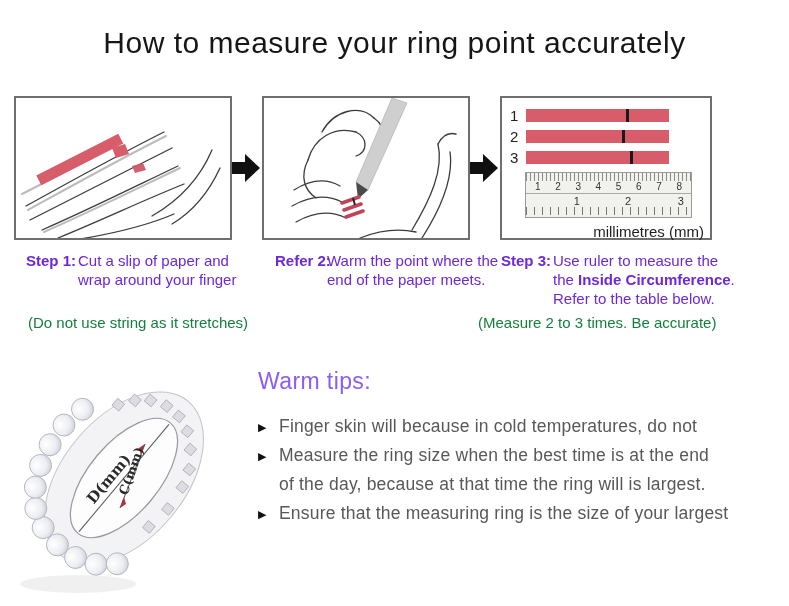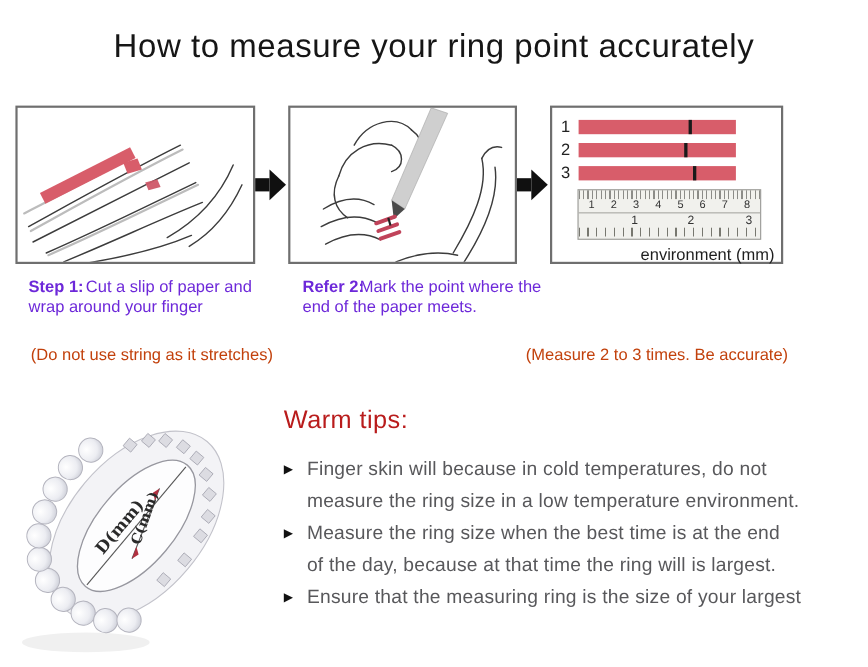--- a/index.html
+++ b/index.html
@@ -42,32 +42,32 @@
   .ruler-mid{height:1px;background:#a9a9a3;margin:1px 0;}
   .ruler-nums-bot{position:relative;font-size:11px;color:#333;height:12px;line-height:12px;}
   .ruler-nums-bot span{position:absolute;top:0;}
   .rb0{left:29%;} .rb1{left:60%;} .rb2{left:92%;}
   .unit-caption{margin:5px 6px 0 0;text-align:right;font-size:15px;color:#1e1e1e;}
 
   
   .caption{position:absolute;top:251px;font-size:15px;line-height:19px;color:#6d28d9;white-space:nowrap;}
   #cap1{left:26px;} #cap2{left:275px;} #cap3{left:501px;}
   .caption .lbl{display:inline-block;width:52px;font-weight:bold;}
-  .caption .cont{}
+  .caption .cont{margin-left:52px;}
   .caption b{font-weight:bold;}
-  .note{position:absolute;top:314px;font-size:15px;color:#c2410c;white-space:nowrap;}
+  .note{position:absolute;top:314px;font-size:15px;color:#15803d;white-space:nowrap;}
   #note1{left:28px;} #note3{left:478px;}
 
   
   #ring{position:absolute;left:6px;top:360px;width:238px;height:242px;}
   #ring svg{display:block;width:100%;height:100%;}
 
   
   #tips{position:absolute;left:258px;top:368px;width:522px;}
-  .tips-heading{font-size:23px;letter-spacing:.4px;color:#b91c1c;font-weight:500;}
+  .tips-heading{font-size:23px;letter-spacing:.4px;color:#8b5cf6;font-weight:500;}
   .tips-list{margin-top:17px;}
   .tip-line{position:relative;padding-left:21px;font-size:17.5px;line-height:29px;
             letter-spacing:.2px;color:#58585b;white-space:nowrap;}
   .tip-line .marker{position:absolute;left:0;top:1px;font-size:11px;color:#111;}
 </style>
 </head>
 <body>
 
 <div id="stage">
 
@@ -165,31 +165,36 @@
           <span>8</span>
         </div>
         <div class="ruler-mid"></div>
         <div class="ruler-nums-bot">
           <span class="rb0">1</span>
           <span class="rb1">2</span>
           <span class="rb2">3</span>
         </div>
         <div class="ruler-ticks coarse"></div>
       </div>
-      <div class="unit-caption">environment (mm)</div>
+      <div class="unit-caption">millimetres (mm)</div>
     </div>
   </div>
 
   <div class="caption" id="cap1">
     <div><span class="lbl">Step 1:</span><span>Cut a slip of paper and</span></div>
     <div class="cont">wrap around your finger</div>
   </div>
   <div class="caption" id="cap2">
-    <div><span class="lbl">Refer 2:</span><span>Mark the point where the</span></div>
+    <div><span class="lbl">Refer 2:</span><span>Warm the point where the</span></div>
     <div class="cont">end of the paper meets.</div>
+  </div>
+  <div class="caption" id="cap3">
+    <div><span class="lbl">Step 3:</span><span>Use ruler to measure the</span></div>
+    <div class="cont"><span>the </span><b>Inside Circumference</b><span>.</span></div>
+    <div class="cont">Refer to the table below.</div>
   </div>
 
   <div class="note" id="note1">(Do not use string as it stretches)</div>
   <div class="note" id="note3">(Measure 2 to 3 times. Be accurate)</div>
 
   <div id="ring">
     <svg viewBox="0 0 238 242">
       <defs>
         <radialGradient id="gem" cx="40%" cy="35%" r="75%">
           <stop offset="0%" stop-color="#ffffff"></stop>
@@ -240,23 +245,20 @@
   </div>
 
   <div id="tips">
     <div class="tips-heading">Warm tips:</div>
     <div class="tips-list">
       <div class="tip-line">
         <span class="marker">▶</span>
         <span>Finger skin will because in cold temperatures, do not</span>
       </div>
       <div class="tip-line">
-        <span>measure the ring size in a low temperature environment.</span>
-      </div>
-      <div class="tip-line">
         <span class="marker">▶</span>
         <span>Measure the ring size when the best time is at the end</span>
       </div>
       <div class="tip-line">
         <span>of the day, because at that time the ring will is largest.</span>
       </div>
       <div class="tip-line">
         <span class="marker">▶</span>
         <span>Ensure that the measuring ring is the size of your largest</span>
       </div>

